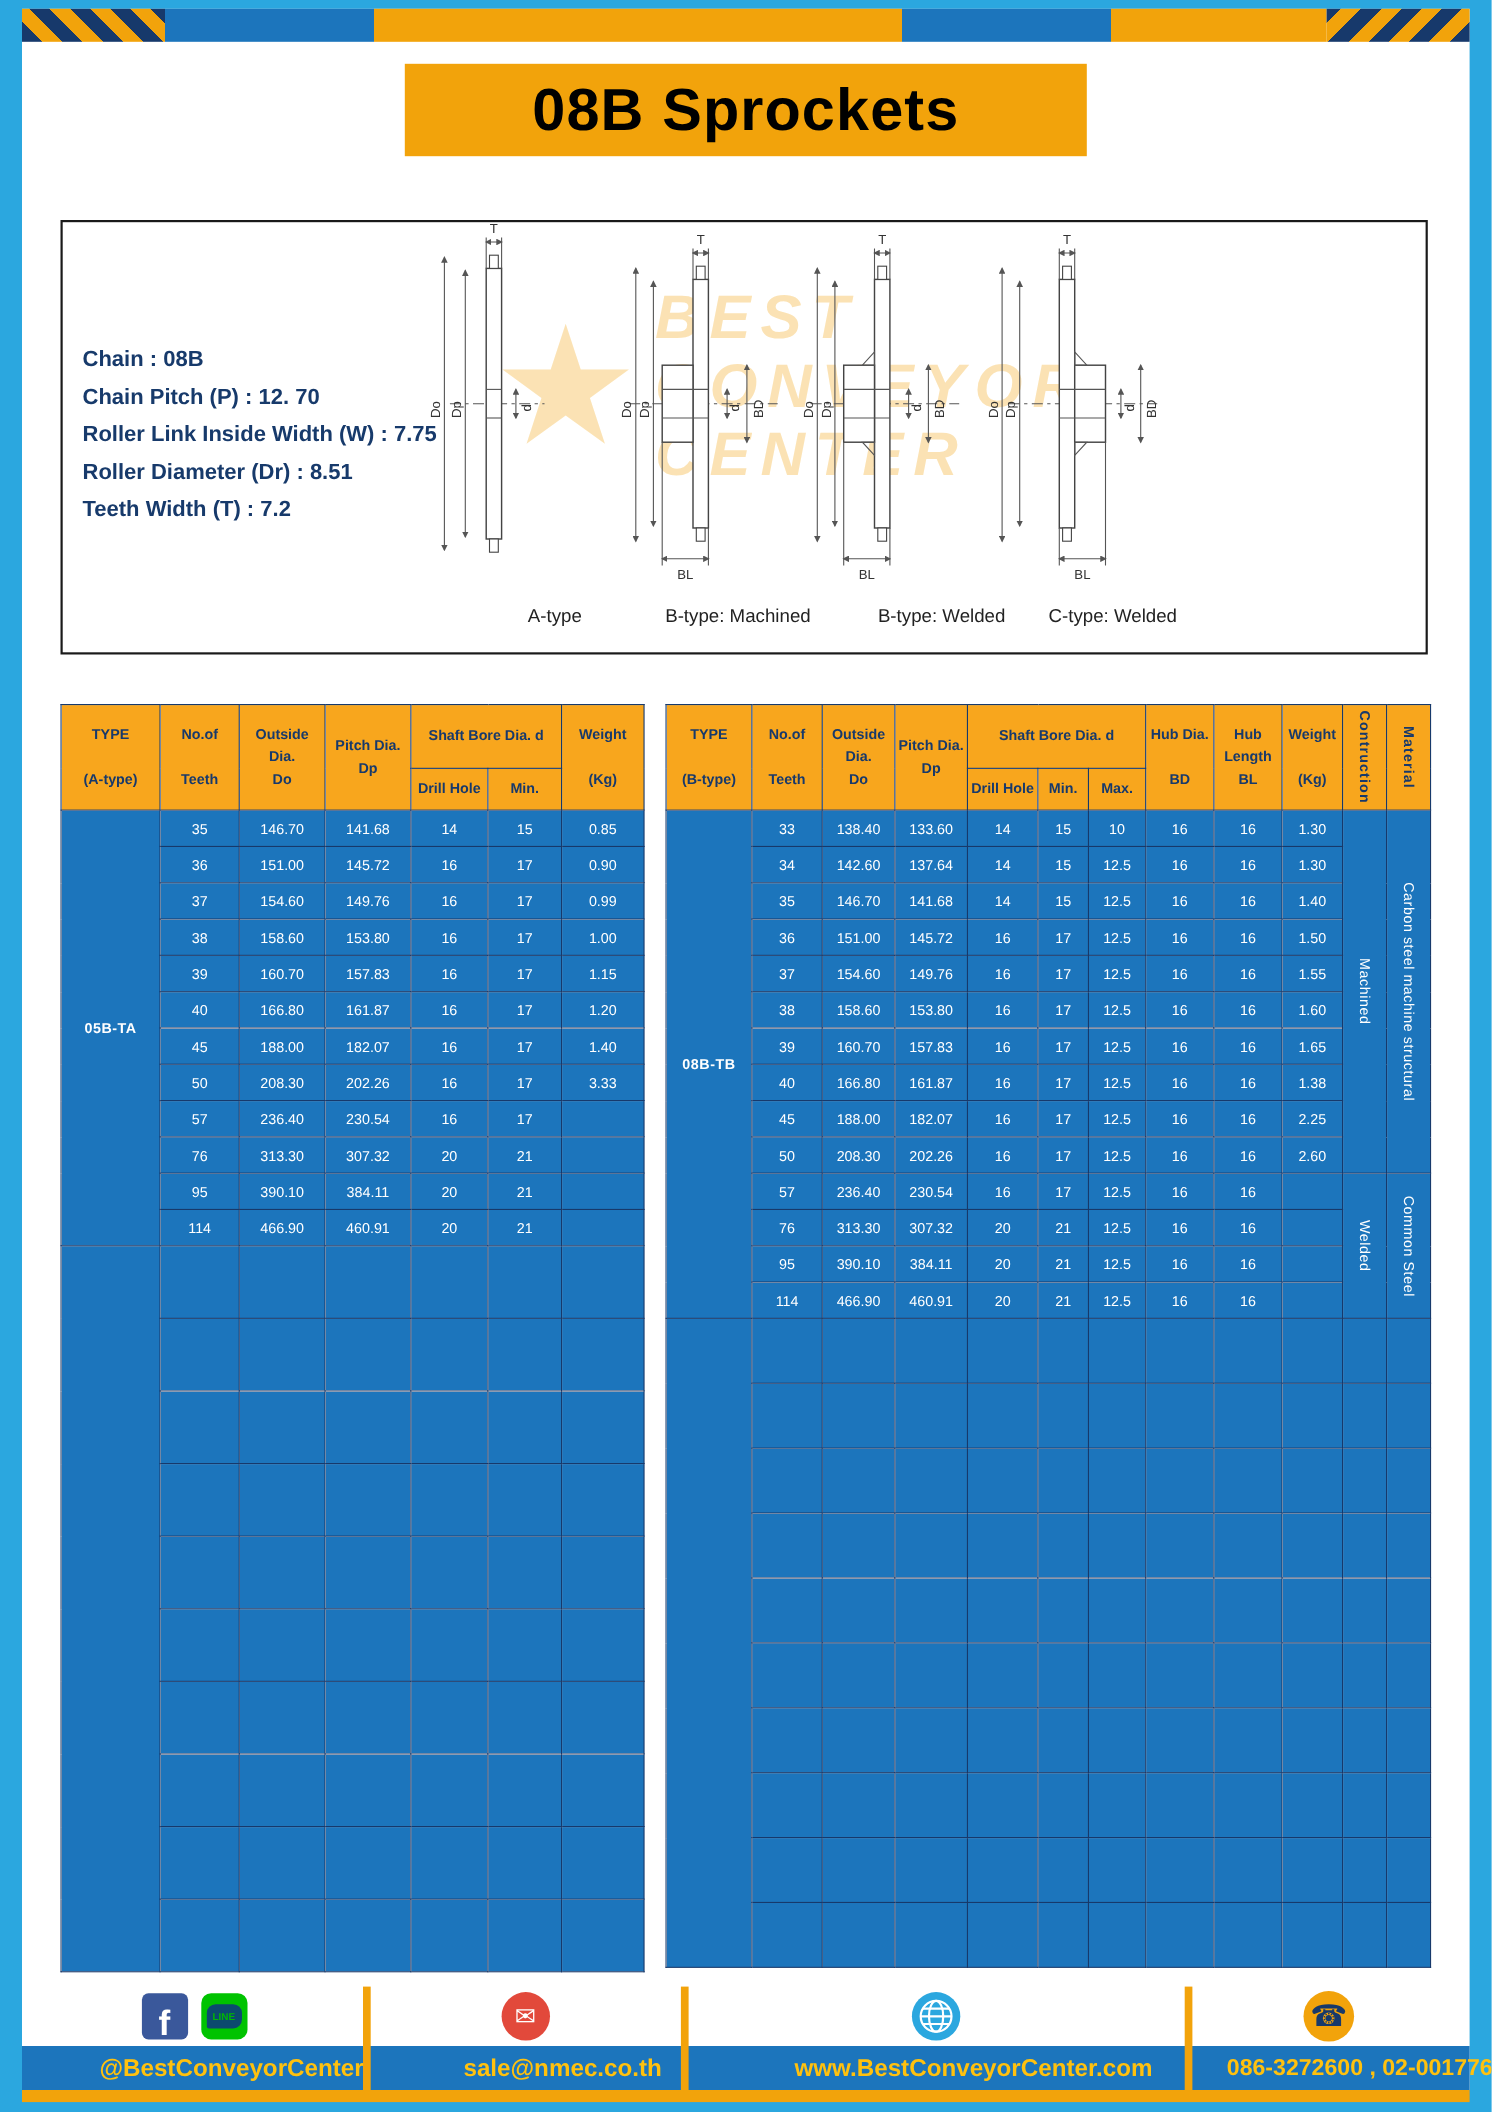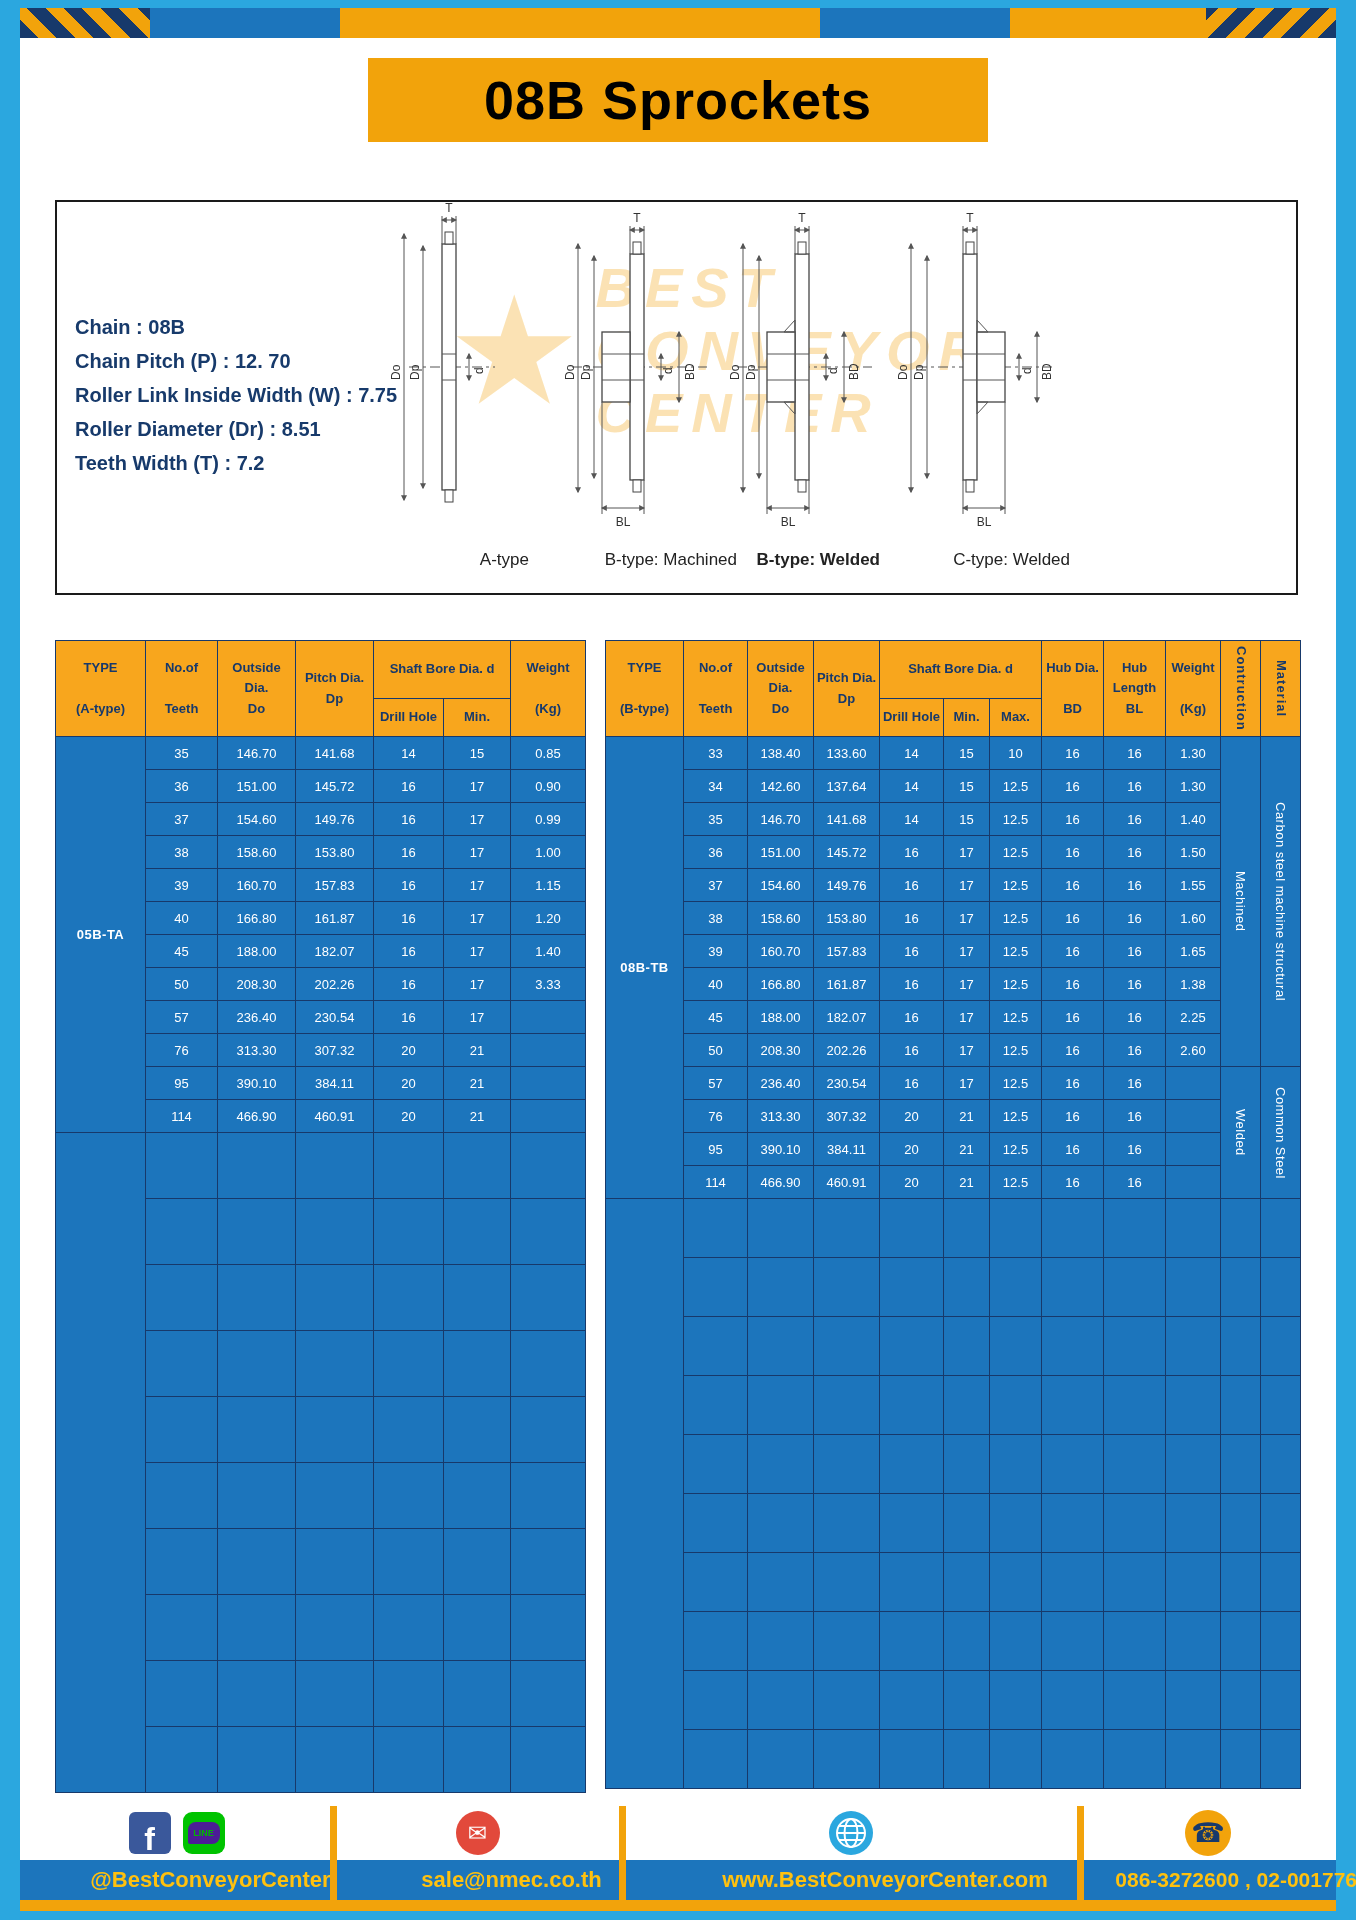--- a/index.html
+++ b/index.html
@@ -53,21 +53,21 @@
   #table-b .empty-row{height:59px;}
   .type-cell{font-size:14px;font-weight:bold;letter-spacing:.5px;}
   .vh{writing-mode:vertical-rl;font-size:12px;letter-spacing:1px;padding:4px 1px;}
   .vert-cell{writing-mode:vertical-rl;font-size:12.5px;letter-spacing:.5px;padding:4px 0;text-align:center;}
 
   
   .footer-icons{position:absolute;left:0;top:1798px;width:1316px;height:54px;}
   .fsec{position:absolute;top:0;height:54px;display:flex;align-items:center;justify-content:center;gap:12px;}
   .fb-icon{width:42px;height:42px;background:#3A589B;border-radius:6px;color:#fff;font-size:32px;font-weight:bold;display:flex;align-items:flex-end;justify-content:center;line-height:.95;}
   .line-icon{width:42px;height:42px;background:#00C300;border-radius:9px;display:flex;align-items:center;justify-content:center;}
-  .line-bubble{width:32px;height:22px;background:#4c1d95;border-radius:8px 8px 8px 2px;display:flex;align-items:center;justify-content:center;font-size:9px;font-weight:bold;color:#00B900;}
+  .line-bubble{width:32px;height:22px;background:#0c4a6e;border-radius:8px 8px 8px 2px;display:flex;align-items:center;justify-content:center;font-size:9px;font-weight:bold;color:#00B900;}
   .mail-icon{width:44px;height:44px;border-radius:50%;background:#E2493B;color:#fff;font-size:23px;display:flex;align-items:center;justify-content:center;}
   .phone-icon{width:46px;height:46px;border-radius:50%;background:#F2A30B;color:#17396B;font-size:27px;display:flex;align-items:center;justify-content:center;}
   .footer-band{position:absolute;left:0;top:1852px;width:1316px;height:40px;background:#1C75BC;}
   .ftext{position:absolute;top:0;height:32px;line-height:40px;text-align:center;color:#FFC10E;font-weight:bold;font-size:22px;white-space:nowrap;padding-left:34px;}
   .fsep{position:absolute;top:1798px;width:7px;height:94px;background:#F2A30B;}
   .bottom-gold{position:absolute;left:20px;top:1900px;width:1316px;height:11px;background:#F2A30B;}
 </style>
 </head>
 <body>
 
@@ -211,21 +211,21 @@
           <text font-size="12" transform="translate(974,172) rotate(-90)" fill="#333" stroke="none">d</text>
           <text font-size="12" transform="translate(994,178) rotate(-90)" fill="#333" stroke="none">BD</text>
           <text font-size="12" x="913" y="20" text-anchor="middle" fill="#333" stroke="none">T</text>
           <text font-size="12" x="927" y="324" text-anchor="middle" fill="#333" stroke="none">BL</text>
         </g>
       </g>
     </svg>
 
     <div class="caption" style="left:312px;width:160px;">A-type</div>
     <div class="caption" style="left:480px;width:200px;">B-type: Machined</div>
-    <div class="caption" style="left:623px;width:200px;font-weight:bold;">B-type: Welded</div>
+    <div class="caption" style="left:657px;width:200px;">B-type: Welded</div>
     <div class="caption" style="left:813px;width:200px;">C-type: Welded</div>
   </div>
 
   <table class="spec-table" id="table-a">
     <colgroup>
       <col style="width:90px">
         <col style="width:72px">
         <col style="width:78px">
         <col style="width:78px">
       <col style="width:70px">

